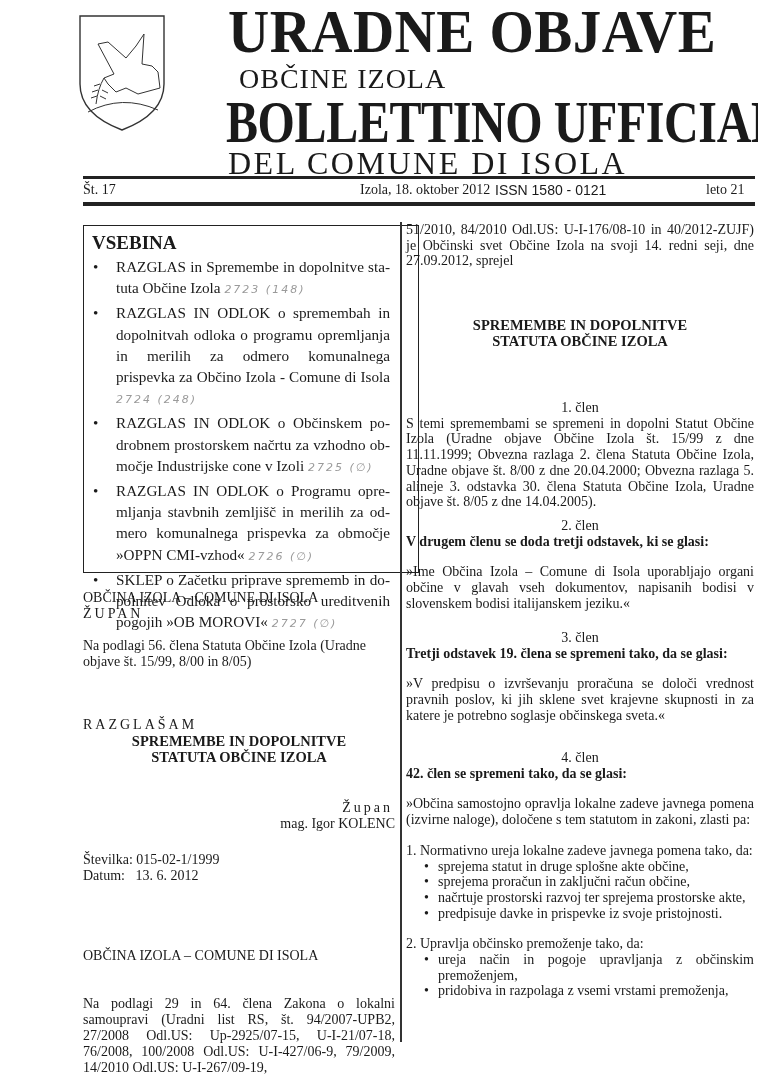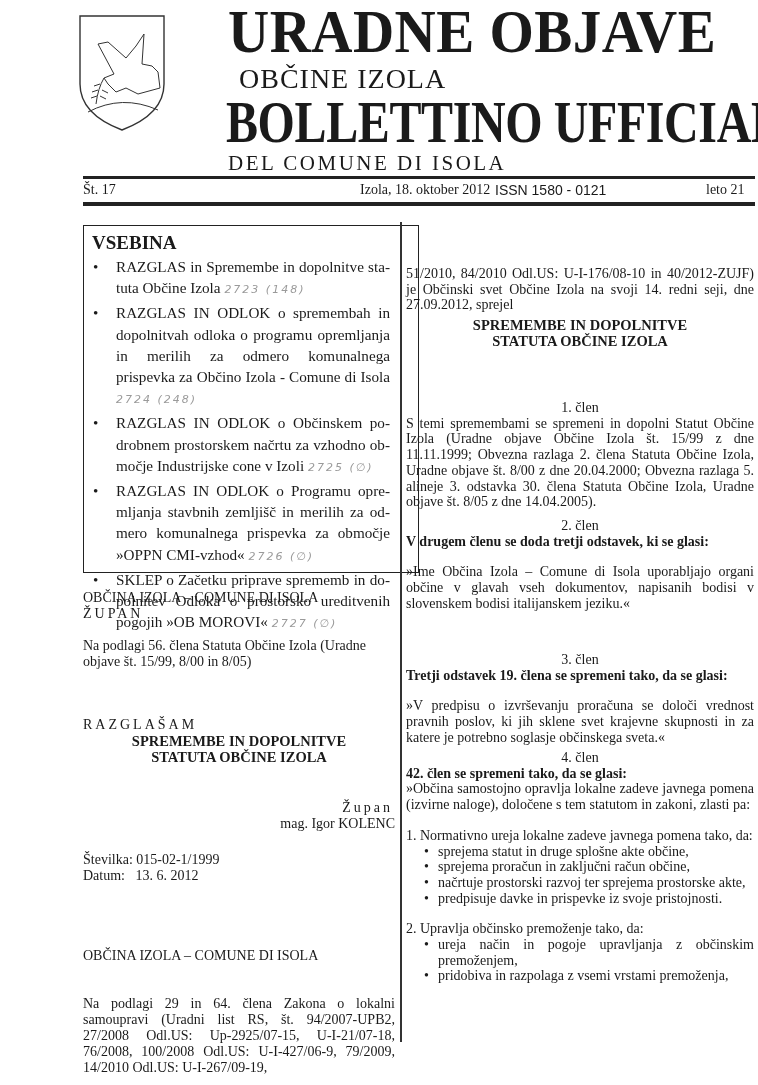--- a/index.html
+++ b/index.html
@@ -7,21 +7,21 @@
          font-family: "Liberation Serif", serif; color: #1a1a1a; }
   .abs { position: absolute; }
 
   
   .crest { left: 78px; top: 14px; width: 90px; height: 118px; }
   .title1 { left: 228px; top: 0px; font-size: 62px; font-weight: bold; letter-spacing: 0.5px;
             line-height: 62px; transform: scaleX(0.92); transform-origin: left top; white-space: nowrap; }
   .title2 { left: 239px; top: 64px; font-size: 28px; line-height: 30px; letter-spacing: 1px; white-space: nowrap; }
   .title3 { left: 226px; top: 92px; font-size: 60px; font-weight: bold; line-height: 60px;
             transform: scaleX(0.80); transform-origin: left top; white-space: nowrap; letter-spacing: -0.5px; }
-  .title4 { left: 228px; top: 148px; font-size: 21px; line-height: 30px; letter-spacing: 2.5px; white-space: nowrap; }
+  .title4 { left: 228px; top: 148px; font-size: 32px; line-height: 30px; letter-spacing: 2.5px; white-space: nowrap; }
 
   .rule { left: 83px; width: 672px; height: 3px; background: #222; }
   .rule1 { top: 176px; }
   .rule2 { top: 202px; height: 4px; }
 
   .meta { top: 181px; font-size: 14px; line-height: 18px; white-space: nowrap; }
   .meta-issue { left: 83px; }
   .meta-date { left: 360px; }
   .meta-issn { left: 495px; font-family: "Liberation Sans", sans-serif; font-size: 14px; }
   .meta-year { left: 706px; }
@@ -125,48 +125,48 @@
 <div class="abs ltext right" style="top:816px; width:312px;">mag. Igor KOLENC</div>
 
 <div class="abs ltext" style="top:852px;">Številka: 015-02-1/1999</div>
 <div class="abs ltext" style="top:868px; white-space:pre;">Datum:   13. 6. 2012</div>
 
 <div class="abs ltext" style="top:948px;">
   <div>OBČINA IZOLA – COMUNE DI ISOLA</div>
 </div>
 <div class="abs ltext" style="top:996px; text-align:justify;">Na podlagi 29 in 64. člena Zakona o lokalni samoupravi (Uradni list RS, št. 94/2007-UPB2, 27/2008 Odl.US: Up-2925/07-15, U-I-21/07-18, 76/2008, 100/2008 Odl.US: U-I-427/06-9, 79/2009, 14/2010 Odl.US: U-I-267/09-19,</div>
 
-<div class="abs rtext" style="top:222px;margin-top:44px;">51/2010, 84/2010 Odl.US: U-I-176/08-10 in 40/2012-ZUJF) je Občinski svet Občine Izola na svoji 14. redni seji, dne 27.09.2012, sprejel</div>
+<div class="abs rtext" style="top:222px;">51/2010, 84/2010 Odl.US: U-I-176/08-10 in 40/2012-ZUJF) je Občinski svet Občine Izola na svoji 14. redni seji, dne 27.09.2012, sprejel</div>
 
 <div class="abs rtext rcenter bold" style="top:317px; font-size:14.5px; line-height:16px;">
   <div>SPREMEMBE IN DOPOLNITVE</div>
   <div>STATUTA OBČINE IZOLA</div>
 </div>
 
 <div class="abs rtext" style="top:400px;">
   <div class="rcenter">1. člen</div>
   <div>S temi spremembami se spremeni in dopolni Statut Občine Izola (Uradne objave Občine Izola št. 15/99 z dne 11.11.1999; Obvezna razlaga 2. člena Statuta Občine Izola, Uradne objave št. 8/00 z dne 20.04.2000; Obvezna razlaga 5. alineje 3. odstavka 30. člena Statuta Občine Izola, Uradne objave št. 8/05 z dne 14.04.2005).</div>
 </div>
 
 <div class="abs rtext" style="top:518px;">
   <div class="rcenter">2. člen</div>
   <div class="bold">V drugem členu se doda tretji odstavek, ki se glasi:</div>
   <div style="margin-top:15px;">»Ime Občina Izola – Comune di Isola uporabljajo organi občine v glavah vseh dokumentov, napisanih bodisi v slovenskem bodisi italijanskem jeziku.«</div>
 </div>
 
-<div class="abs rtext" style="top:652px;">
+<div class="abs rtext" style="top:630px;">
   <div class="rcenter">3. člen</div>
   <div class="bold">Tretji odstavek 19. člena se spremeni tako, da se glasi:</div>
   <div style="margin-top:15px;">»V predpisu o izvrševanju proračuna se določi vrednost pravnih poslov, ki jih sklene svet krajevne skupnosti in za katere je potrebno soglasje občinskega sveta.«</div>
 </div>
 
 <div class="abs rtext" style="top:750px;">
   <div class="rcenter">4. člen</div>
   <div class="bold">42. člen se spremeni tako, da se glasi:</div>
-  <div style="">»Občina samostojno opravlja lokalne zadeve javnega pomena (izvirne naloge), določene s tem statutom in zakoni, zlasti pa:</div>
+  <div style="margin-top:15px;">»Občina samostojno opravlja lokalne zadeve javnega pomena (izvirne naloge), določene s tem statutom in zakoni, zlasti pa:</div>
 
   <div style="margin-top:15px;">
     <div class="num">1. Normativno ureja lokalne zadeve javnega pomena tako, da:</div>
     <div class="sub"><span class="dot">•</span><span>sprejema statut in druge splošne akte občine,</span></div>
     <div class="sub"><span class="dot">•</span><span>sprejema proračun in zaključni račun občine,</span></div>
     <div class="sub"><span class="dot">•</span><span>načrtuje prostorski razvoj ter sprejema prostorske akte,</span></div>
     <div class="sub"><span class="dot">•</span><span>predpisuje davke in prispevke iz svoje pristojnosti.</span></div>
   </div>
 
   <div style="margin-top:15px;">

